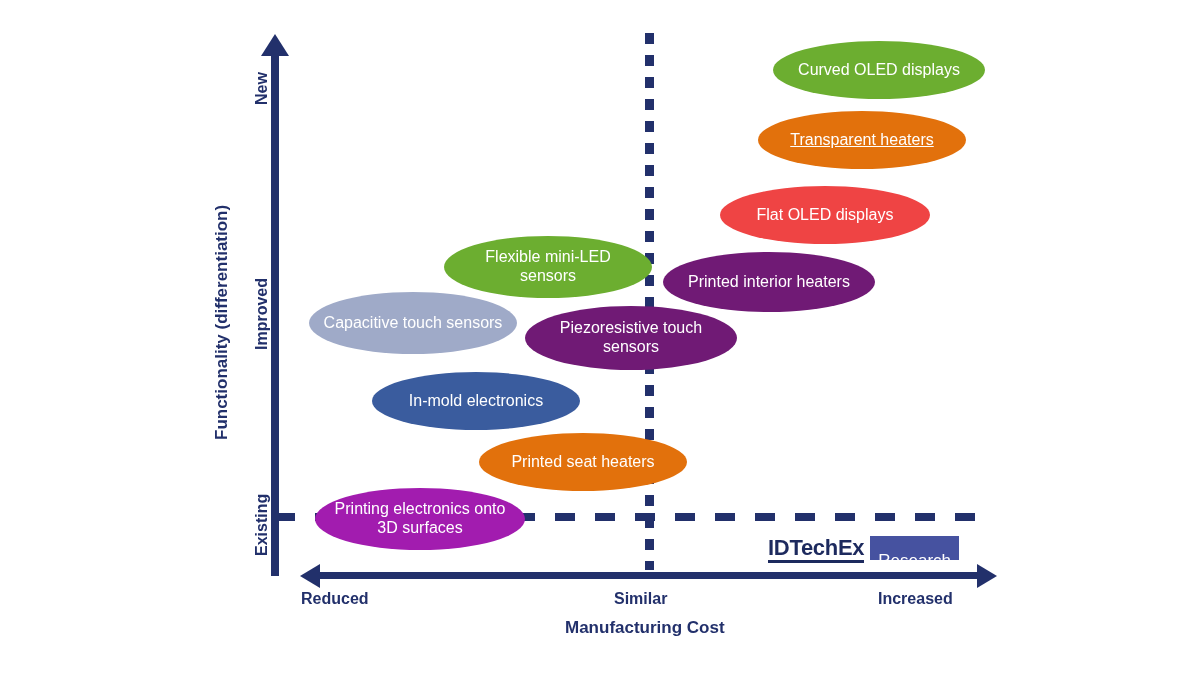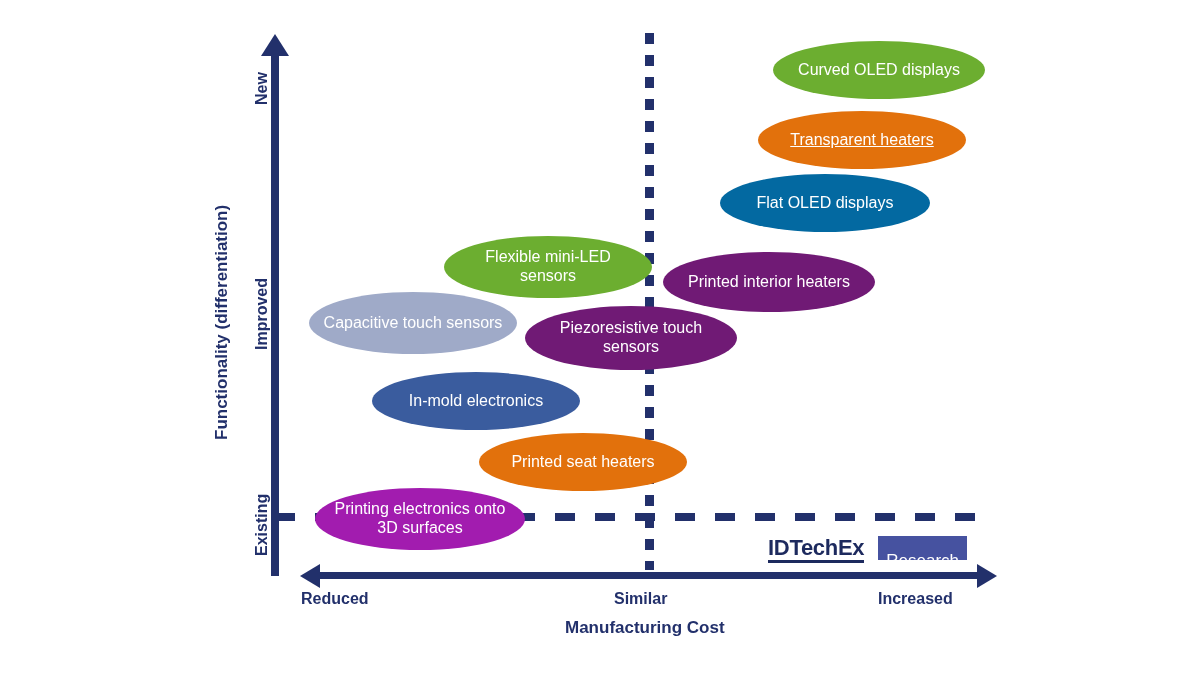--- a/index.html
+++ b/index.html
@@ -131,21 +131,21 @@
     padding: 0 12px;
   }
 
   
   #logo {
     position: absolute;
     left: 768px;
     top: 536px;
     display: flex;
     align-items: stretch;
-    gap: 14px;
+    gap: 6px;
   }
   #logo-wordmark {
     font-size: 22px;
     font-weight: bold;
     color: #1d2a5e;
     letter-spacing: -0.3px;
     border-bottom: 3px solid #1d2a5e;
     padding-bottom: 1px;
     line-height: 1.05;
   }
@@ -184,21 +184,21 @@
   <div class="tick-label" id="x-tick-similar">Similar</div>
   <div class="tick-label" id="x-tick-increased">Increased</div>
 
   <div id="bubble-layer">
       <div class="bubble" style="left: 773px; top: 41px; width: 212px; height: 58px; background: rgb(108, 174, 48);">
         <span>Curved OLED displays</span>
       </div>
       <div class="bubble" style="left: 758px; top: 111px; width: 208px; height: 58px; background: rgb(226, 113, 12); text-decoration: underline;">
         <span>Transparent heaters</span>
       </div>
-      <div class="bubble" style="left: 720px; top: 174px; width: 210px; height: 58px; background: #0369a1;">
+      <div class="bubble" style="left: 720px; top: 186px; width: 210px; height: 58px; background: #ef4444;">
         <span>Flat OLED displays</span>
       </div>
       <div class="bubble" style="left: 444px; top: 236px; width: 208px; height: 62px; background: rgb(108, 174, 48);">
         <span>Flexible mini-LED sensors</span>
       </div>
       <div class="bubble" style="left: 663px; top: 252px; width: 212px; height: 60px; background: #701a75;">
         <span>Printed interior heaters</span>
       </div>
       <div class="bubble" style="left: 309px; top: 292px; width: 208px; height: 62px; background: rgb(159, 170, 200);">
         <span>Capacitive touch sensors</span>

